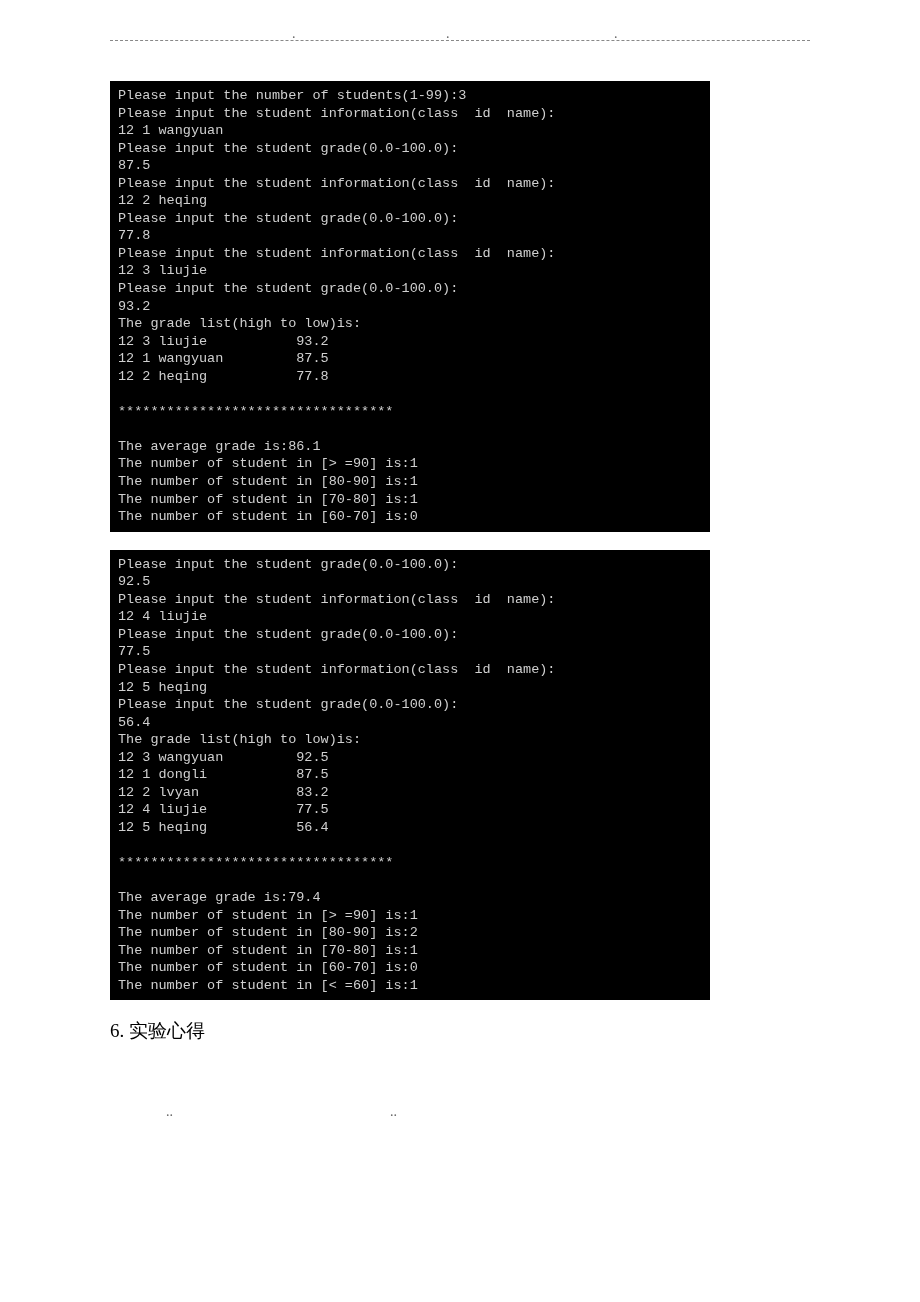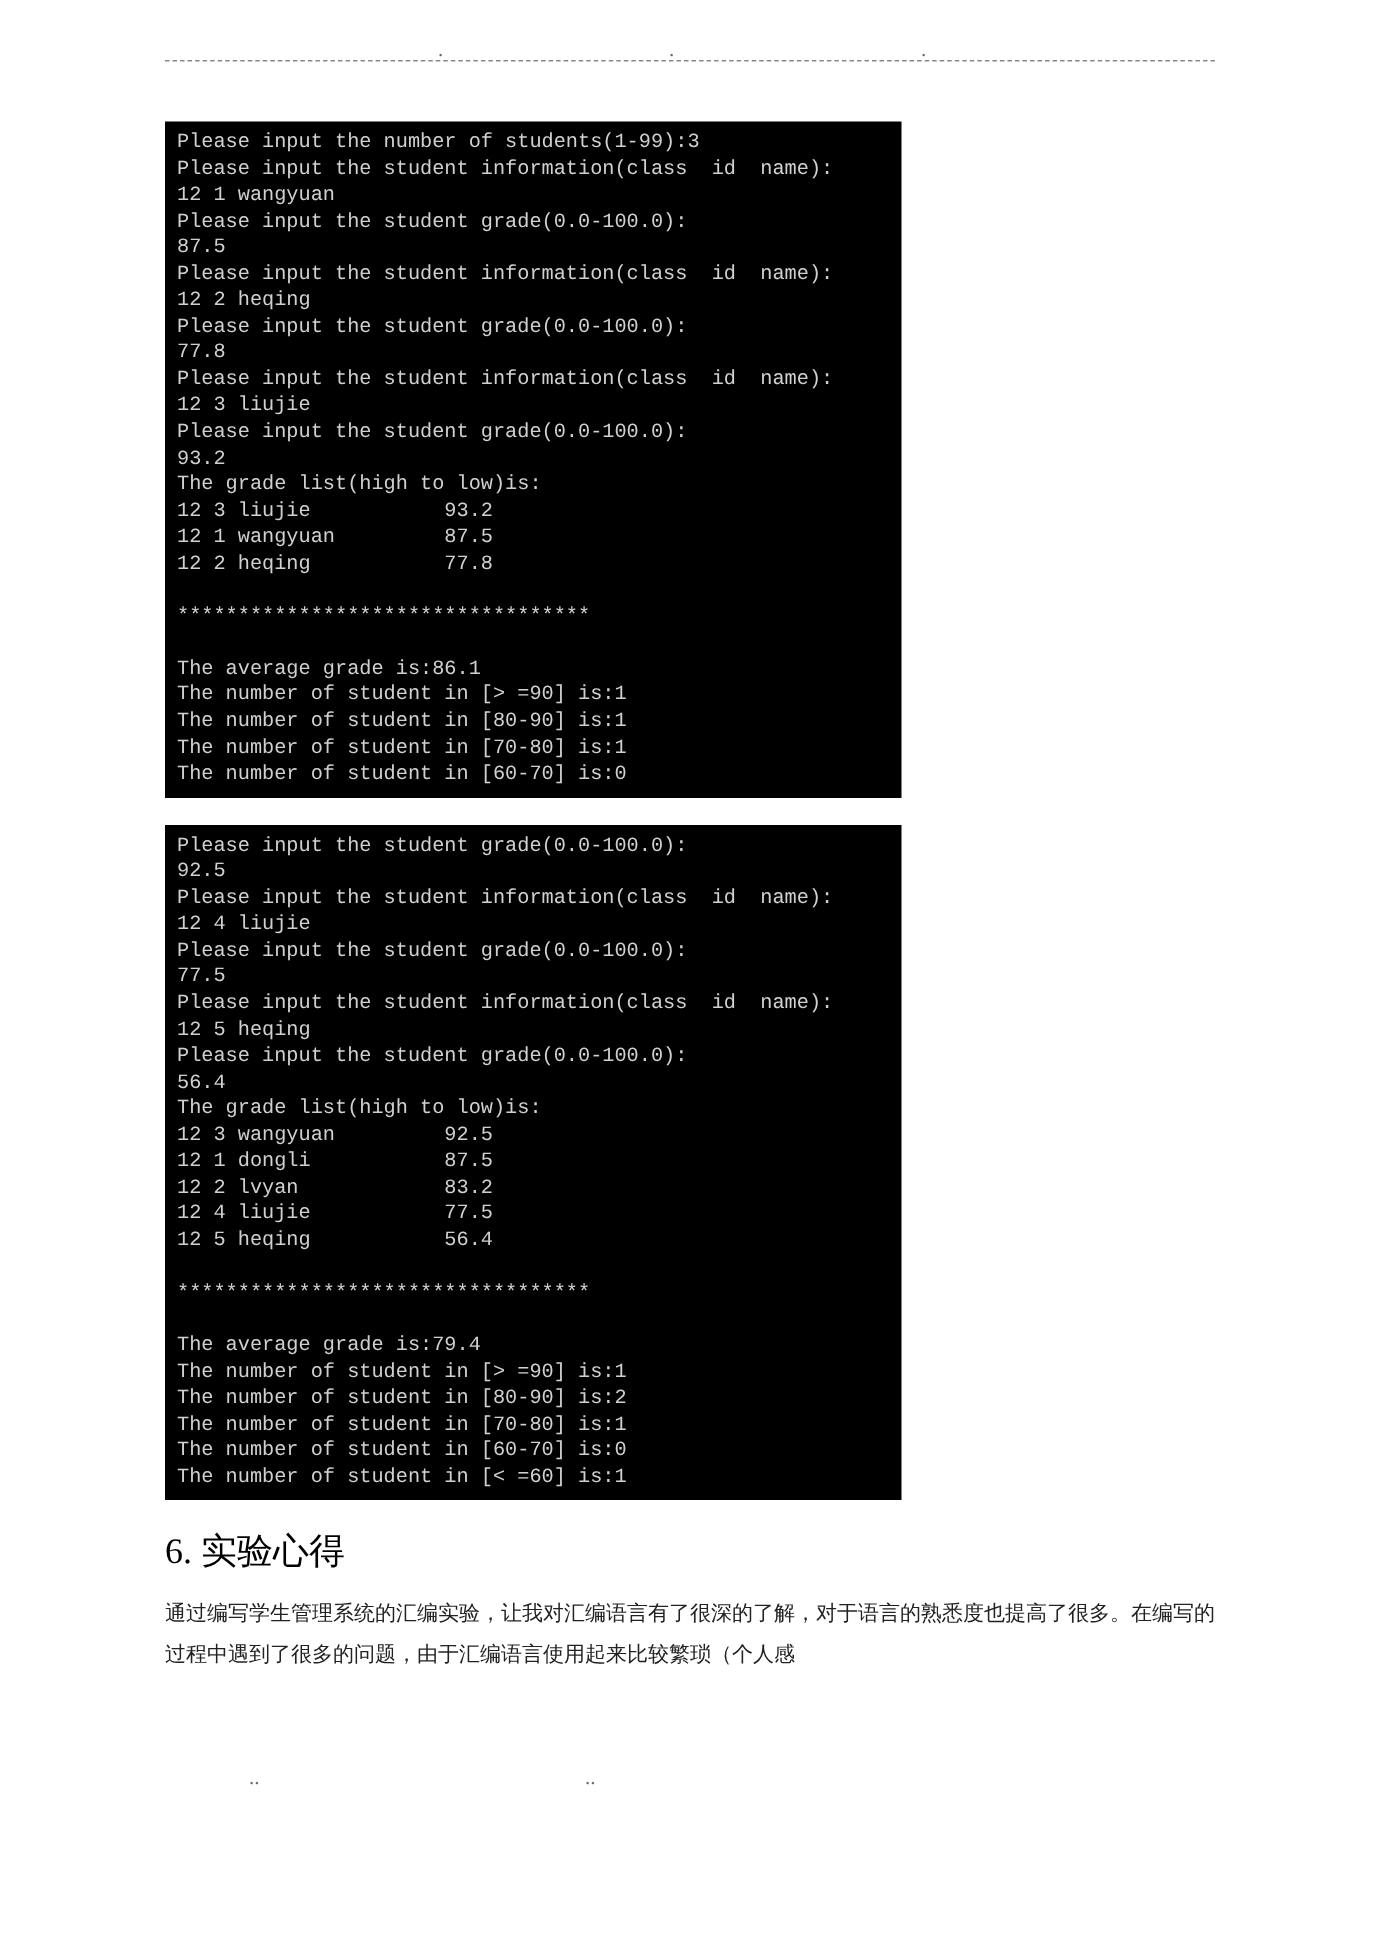--- a/index.html
+++ b/index.html
@@ -50,31 +50,31 @@
   .footer-dots .d2 { position: absolute; left: 40%; color: #666; }
   .terminal {
     background: #000;
     color: #d0d0d0;
     font-family: "Courier New", monospace;
     font-size: 13.5px;
     line-height: 1.3;
     padding: 6px 8px;
     white-space: pre;
     margin-bottom: 18px;
-    width: 491px;
+    width: 600px;
   }
   .caption {
     font-family: "SimSun", serif;
     font-size: 14px;
     margin: 28px 0 14px 0;
     color: #222;
   }
   .section-head {
     font-family: "SimSun", serif;
-    font-size: 24px;
+    font-size: 19px;
     margin: 18px 0 14px 0;
   }
   .section-head .num {
     font-family: "Times New Roman", serif;
   }
   .body-text {
     font-family: "SimSun", serif;
     font-size: 14px;
     line-height: 1.9;
     text-align: justify;
@@ -141,20 +141,19 @@
 The number of student in [80-90] is:2
 The number of student in [70-80] is:1
 The number of student in [60-70] is:0
 The number of student in [&lt; =60] is:1</span></div>
 
   <div class="section-head">
     <span class="num">6.</span>
     <span>实验心得</span>
   </div>
 
-  <div class="body-text">通过编写学生管理系统的汇编实验，让我对汇编语言有了很深的了解，对于语言的熟悉度也提高了很多。在编写的过程中遇到了很多的问题，由于汇编语言使用起来比较繁琐（个人感</div>
 
   <div class="footer-dots">
     <span class="d1">..</span>
       <span class="d2">..</span>
   </div>
 
 </div>
 
 </body></html>

